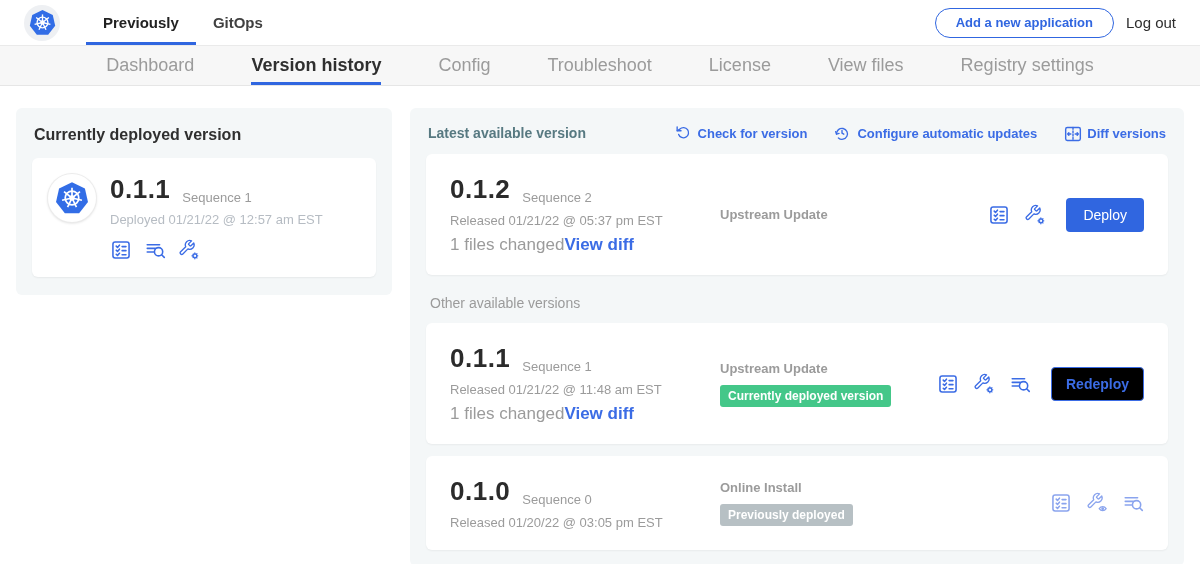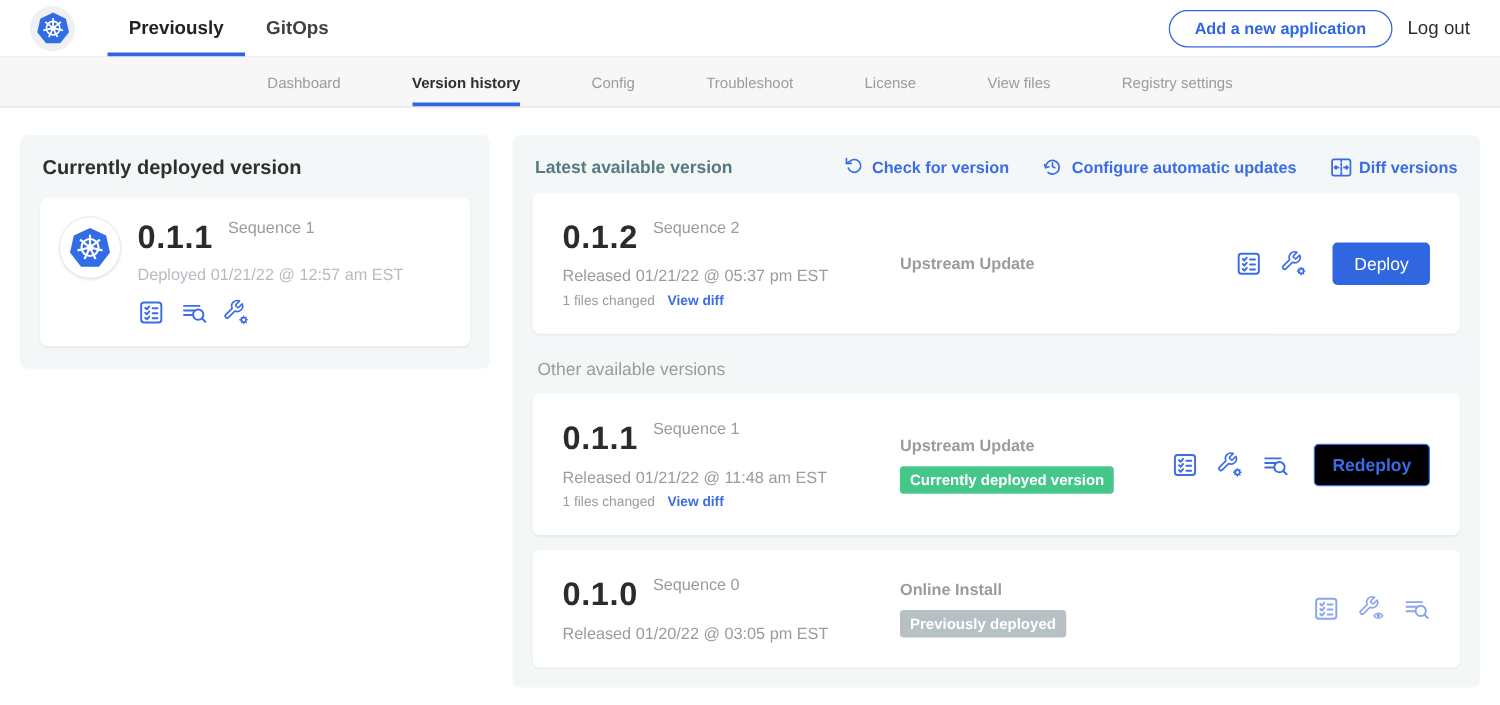--- a/index.html
+++ b/index.html
@@ -18,52 +18,52 @@
   .k8s-badge{width:36px;height:36px;border-radius:50%;background:#eef0f3;display:flex;align-items:center;justify-content:center}
   .main-tabs{display:flex;align-items:stretch}
   .main-tab{display:flex;align-items:center;padding:3px 17px 0;font-size:15px;font-weight:700;color:#404040;cursor:pointer;border-bottom:3px solid transparent}
   .main-tab.active{color:#222;border-bottom-color:var(--accent,#3066e0)}
   .header-right{margin-left:auto;display:flex;align-items:center;gap:12px}
   .pill-btn{height:30px;padding:0 20px;border-radius:16px;border:1px solid var(--accent,#3066e0);background:#fff;color:var(--accent,#3066e0);font-size:13px;font-weight:700;cursor:pointer;font-family:inherit}
   .logout{font-size:15px;color:#2d2d2d;cursor:pointer}
 
   
   .subnav{height:40px;background:#f7f7f7;border-bottom:1px solid #e6e6e6;display:flex;justify-content:center;gap:57px}
-  .subnav-tab{display:flex;align-items:center;padding-top:3px;font-size:12px;color:#9b9b9b;cursor:pointer;border-bottom:3px solid transparent}
+  .subnav-tab{display:flex;align-items:center;padding-top:3px;font-size:18px;color:#9b9b9b;cursor:pointer;border-bottom:3px solid transparent}
   .subnav-tab.active{color:#2f2f2f;font-weight:700;border-bottom-color:var(--accent,#3066e0)}
 
   
   .main{display:flex;gap:18px;padding:22px 16px 0}
   .panel-bg{background:var(--panel-bg,#f4f7f8);border-radius:6px}
 
   
   .card-left{width:376px;flex:none;align-self:flex-start;padding:16px 16px 18px}
   .card-left h2{font-size:16px;font-weight:700;color:#2f2f2f;margin:2px 2px 14px}
   .deployed-inner{background:#fff;border-radius:6px;box-shadow:0 1px 2px rgba(0,0,0,.06);padding:16px;display:flex;gap:14px;align-items:flex-start}
   .app-icon{width:48px;height:48px;border-radius:50%;background:#fff;box-shadow:0 0 0 1px #ececec,0 1px 3px rgba(0,0,0,.18);display:flex;align-items:center;justify-content:center;flex:none}
-  .ver-line{display:flex;align-items:flex-start;gap:12px}
+  .ver-line{display:flex;align-items:flex-end;gap:12px}
   .ver-big{font-size:26px;font-weight:800;color:#2b2b2b;letter-spacing:.5px}
   .seq{font-size:13px;color:#9b9b9b}
   .deployed-at{font-size:13px;color:#b6bcc3;margin-top:7px}
   .icon-row{display:flex;gap:12px;margin-top:12px;align-items:center}
   .icon{width:22px;height:22px;color:var(--link,#3b6ce5);cursor:pointer;flex:none}
   .icon.muted{color:#8aa4ee}
 
   
   .panel-right{flex:1;padding:14px 16px 16px}
   .panel-head{display:flex;align-items:center;margin:2px 2px 12px}
   .panel-title{font-size:14px;font-weight:700;color:var(--heading-slate,#577981)}
   .panel-actions{margin-left:auto;display:flex;align-items:center;gap:26px}
   .plink{display:flex;align-items:center;gap:6px;color:var(--link,#3b6ce5);font-size:13px;font-weight:700;cursor:pointer}
   .plink .icon{width:18px;height:18px}
 
   .version-row{background:#fff;border-radius:6px;box-shadow:0 1px 2px rgba(0,0,0,.05);padding:20px 24px;display:flex;align-items:center}
   .vr-info{flex:0 0 258px}
   .vr-released{font-size:13px;color:#9b9b9b;margin-top:8px}
-  .vr-files{font-size:11px;color:#9b9b9b;margin-top:7px;display:flex;gap:10px;align-items:center}
+  .vr-files{font-size:17px;color:#9b9b9b;margin-top:7px;display:flex;align-items:center}
   .view-diff{color:var(--link,#3b6ce5);font-weight:700;cursor:pointer;text-decoration:none}
   .vr-source{flex:1;padding-left:12px}
   .vr-source-label{font-size:13px;font-weight:700;color:#9b9b9b}
   .badge{display:inline-block;margin-top:9px;padding:4px 8px;border-radius:3px;font-size:12px;font-weight:700;color:#fff}
   .badge.green{background:var(--green-badge,#44c789)}
   .badge.gray{background:var(--gray-badge,#b7c0c4)}
   .vr-actions{display:flex;align-items:center;gap:14px}
   .btn-primary{margin-left:6px;background:var(--accent,#3066e0);color:#fff;border:none;border-radius:4px;font-size:14px;font-weight:400;padding:9px 17px;cursor:pointer;font-family:inherit}
   .btn-outline{margin-left:6px;background:#000000;color:var(--link,#3b6ce5);border:1px solid var(--link,#3b6ce5);border-radius:4px;font-size:14px;font-weight:700;padding:8px 14px;cursor:pointer;font-family:inherit}
   .other-heading{font-size:14px;color:#9b9b9b;margin:20px 4px 12px}

